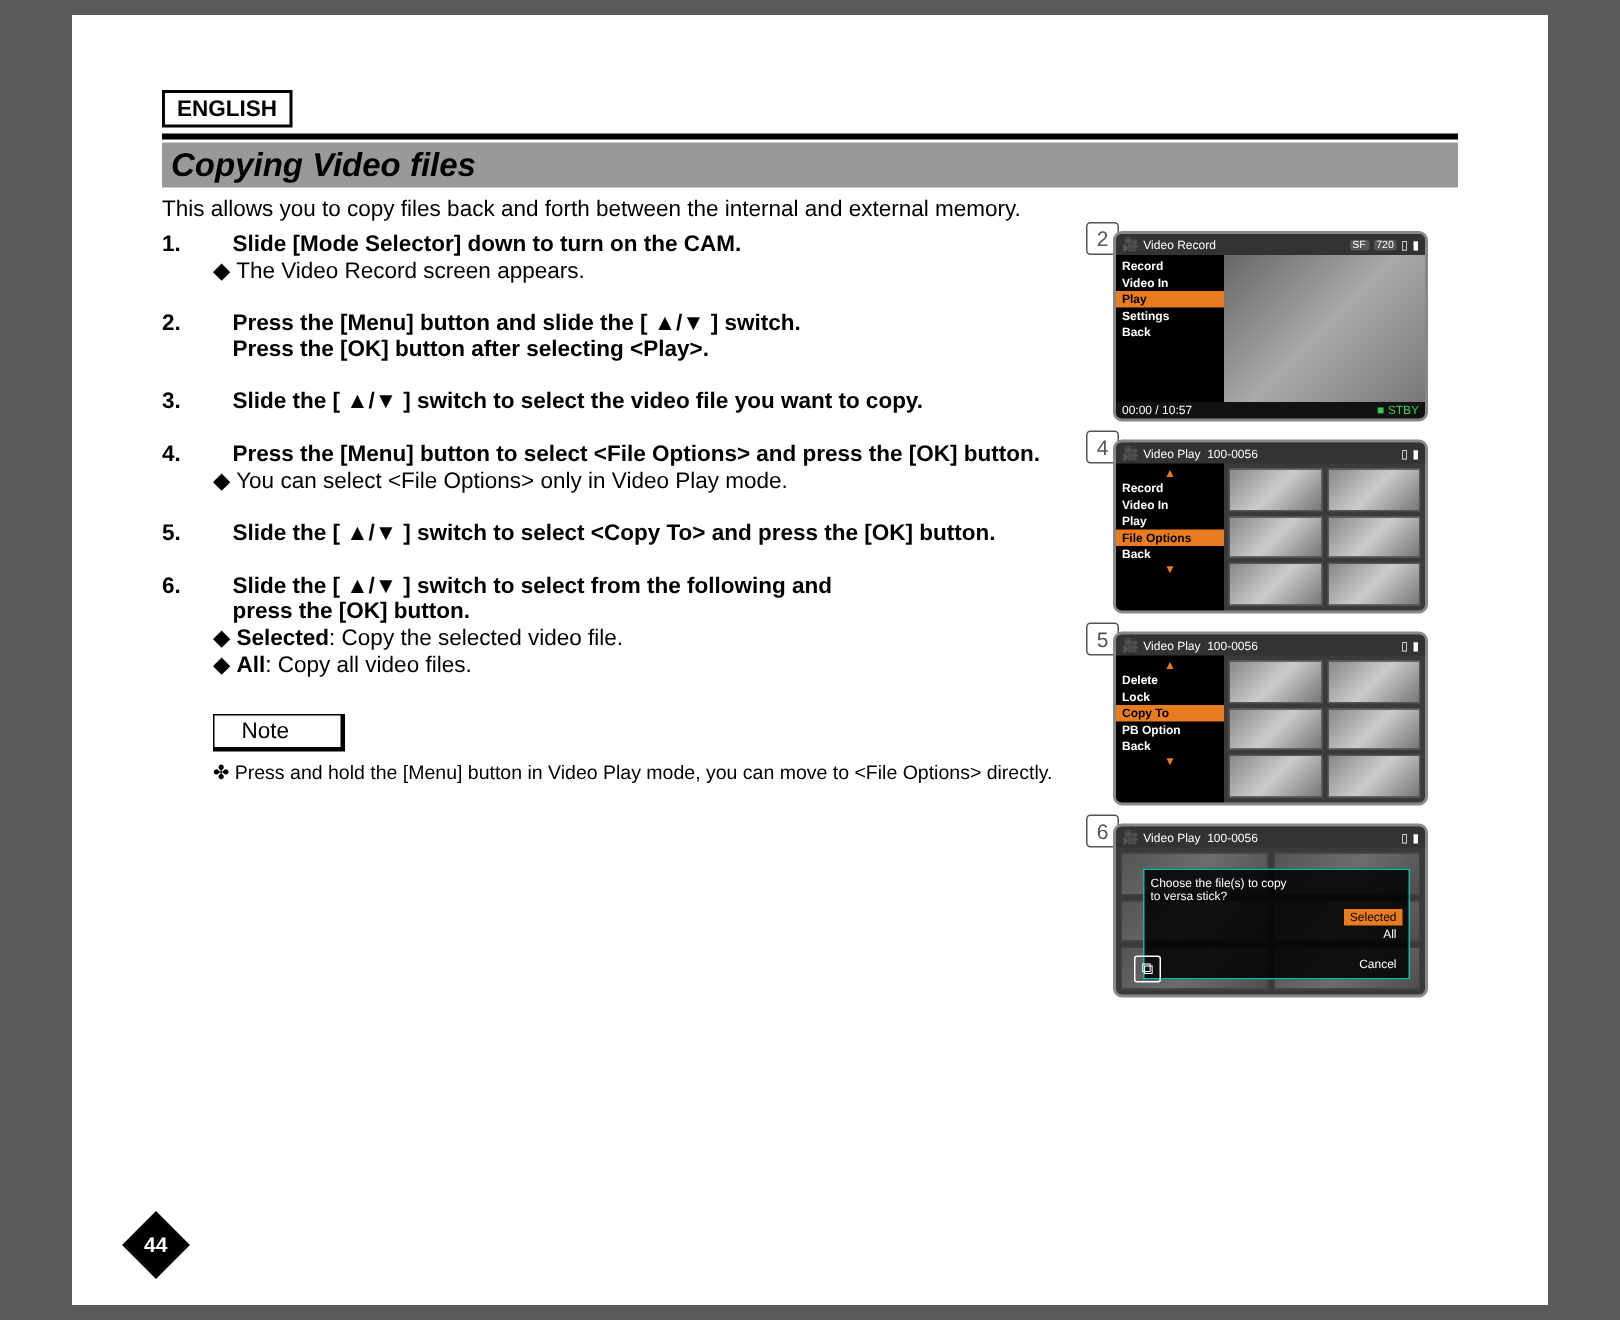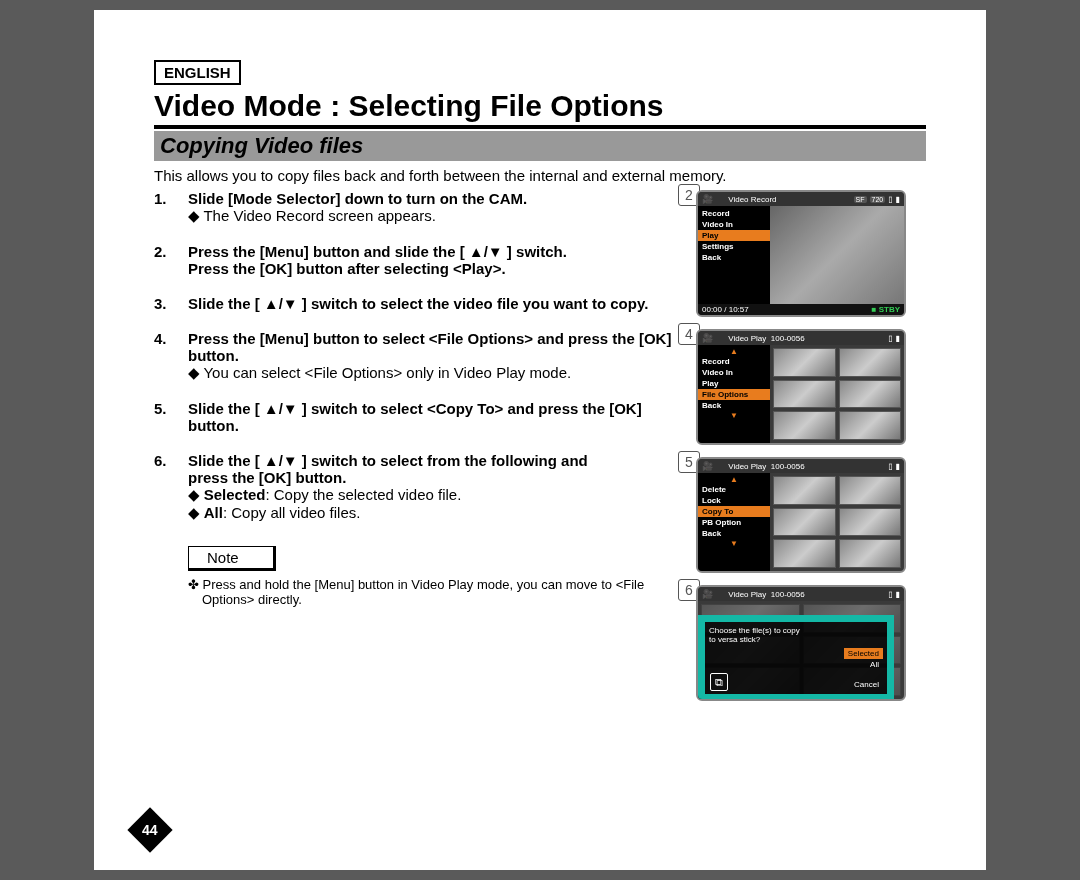--- a/index.html
+++ b/index.html
@@ -1,70 +1,69 @@
 <!DOCTYPE html>
 <html><head>
 <meta charset="utf-8">
 <style>
   * { box-sizing: border-box; margin: 0; padding: 0; }
   body { background: #5a5a5a; font-family: Arial, Helvetica, sans-serif; display: flex; justify-content: center; align-items: flex-start; padding: 10px 0; }
-  .page { width: 892px; height: 860px; background: #fff; position: relative; padding: 50px 60px 30px 60px; }
+  .page { width: 984px; height: 860px; background: #fff; position: relative; padding: 50px 60px 30px 60px; }
   .lang-box { border: 2px solid #000; display: inline-block; padding: 2px 8px; font-weight: bold; font-size: 15px; margin-bottom: 4px; }
   .title { font-size: 30px; font-weight: bold; margin-bottom: 2px; }
   .black-bar { background: #000; height: 4px; margin-bottom: 2px; }
   .subtitle-bar { background: #999; color: #000000; font-size: 22px; font-weight: bold; font-style: italic; padding: 2px 6px; }
   .intro { font-size: 15px; padding: 6px 0 6px 0; }
   .content { display: flex; }
   .instructions { flex: 1; padding-right: 12px; }
   .screens { width: 230px; }
   ol.steps { list-style: none; }
   ol.steps > li { margin-bottom: 18px; font-size: 15px; }
   .step-head { font-weight: bold; display: flex; }
   .step-num { min-width: 34px; }
-  .step-text { flex: 1; }
+  .step-text { flex: 1; margin-left: 13px; }
   .sub { font-size: 15px; padding-left: 34px; }
   .sub-line::before { content: "◆ "; }
   .diamond-sub { padding-left: 34px; font-size: 15px; }
   .note-box { border: 1px solid #000; display: inline-block; padding: 2px 34px 2px 18px; margin-left: 34px; border-right: 3px solid #000; border-bottom: 3px solid #000; font-size: 15px; margin-top: 6px; margin-bottom: 6px; }
   .note-line { font-size: 13px; padding-left: 48px; text-indent: -14px; }
   .note-line::before { content: "✤ "; }
   .page-num { position: absolute; left: 40px; bottom: 24px; width: 32px; height: 32px; background: #000; transform: rotate(45deg); display: flex; align-items: center; justify-content: center; }
   .page-num span { transform: rotate(-45deg); color: #fff; font-weight: bold; font-size: 14px; }
 
   
   .shot-row { position: relative; margin-bottom: 12px; }
   .step-circle { position: absolute; left: -18px; top: -6px; width: 22px; height: 22px; border: 1px solid #555; border-radius: 3px; background: #fff; color: #555; font-size: 14px; display: flex; align-items: center; justify-content: center; }
   .screen { width: 210px; background: #3a3a3a; border-radius: 6px; border: 2px solid #888; overflow: hidden; font-size: 9px; color: #fff; position: relative; }
   .screen-header { background: #333; padding: 2px 4px; font-size: 8px; display: flex; align-items: center; gap: 3px; }
-  .screen-header .htitle { flex: 1; margin-left: 12px; }
+  .screen-header .htitle { flex: 1; }
   .screen-body { display: flex; height: 98px; position: relative; }
   .screen-menu { width: 72px; background: #000; padding: 2px 0; position: relative; z-index: 2; }
   .menu-item { padding: 1px 4px; font-size: 8px; font-weight: bold; white-space: nowrap; }
   .menu-item.hl { background: #e87c1e; color: #000; }
   .screen-preview { flex: 1; background: linear-gradient(135deg,#666,#aaa,#777); position: relative; }
   .grid-thumbs { flex: 1; display: grid; grid-template-columns: 1fr 1fr; grid-template-rows: 1fr 1fr 1fr; gap: 3px; padding: 3px; }
   .thumb { background: linear-gradient(135deg,#888,#ccc,#777); border: 1px solid #555; }
   .screen-footer { background: #111; font-size: 8px; padding: 1px 4px; display: flex; justify-content: space-between; }
-  .stby { color: #3c5; font-weight: bold; padding-left: 11px; }
+  .stby { color: #3c5; font-weight: normal; padding-left: 11px; }
   .badge { background: #555; border-radius: 2px; padding: 0 2px; font-size: 7px; }
-  .dialog-box { position: absolute; top: 14px; left: 0; right: 10px; background: rgba(0,0,0,0.85); border: 7px solid #14b8a6; padding: 4px; font-size: 8px; z-index: 4; }
+  .dialog-box { position: absolute; top: 14px; left: 18px; right: 10px; background: rgba(0,0,0,0.85); border: 1px solid #14b8a6; padding: 4px; font-size: 8px; z-index: 4; }
   .dialog-opts { margin-top: 4px; text-align: right; }
   .dialog-opt { display: block; padding: 1px 4px; font-size: 8px; }
   .dialog-opt.hl { background: #e87c1e; color: #000; display: inline-block; }
   .copy-icon { position: absolute; left: 12px; bottom: 8px; width: 18px; height: 18px; border: 1px solid #fff; border-radius: 2px; font-size: 11px; display:flex; align-items:center; justify-content:center; z-index:5;}
   .tri-up, .tri-down { color: #e87c1e; font-size: 8px; display:block; text-align:center; }
   .cam-icon { font-size: 9px; }
 </style>
 </head>
 <body>
 
 <div class="page">
 
   <div class="lang-box">ENGLISH</div>
-  <div class="title">Video Mode : Selecting File Options</div>
   <div class="black-bar"></div>
   <div class="subtitle-bar">Copying Video files</div>
   <div class="intro">This allows you to copy files back and forth between the internal and external memory.</div>
 
   <div class="content">
     <div class="instructions">
       <ol class="steps">
         <li>
           <div class="step-head">
               <span class="step-num">1.</span>

